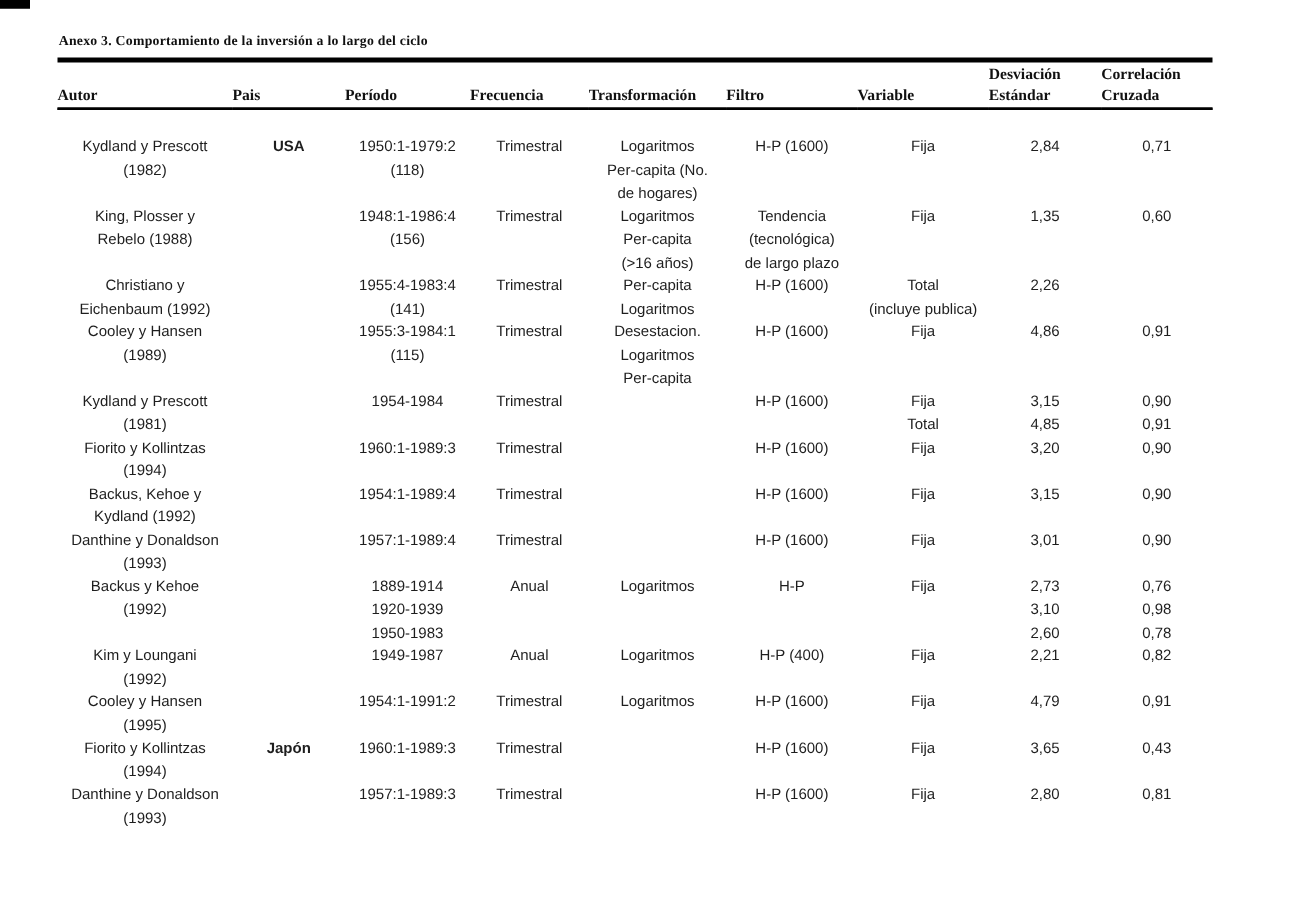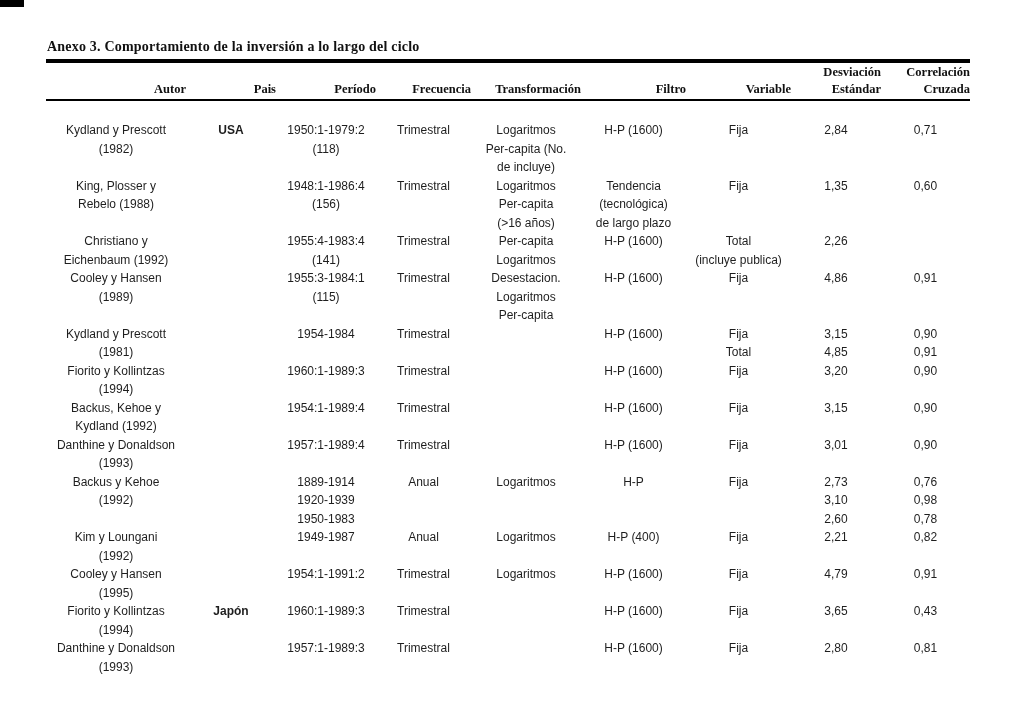--- a/index.html
+++ b/index.html
@@ -1,28 +1,28 @@
 <!DOCTYPE html>
 <html><head>
 <meta charset="utf-8">
 <style>
   html,body{margin:0;padding:0;background:#ffffff;}
   .page{position:relative;width:1036px;height:727px;background:#ffffff;overflow:hidden;
         font-family:"Liberation Sans",sans-serif;color:#1e1e1e;}
   .scan-artifact{position:absolute;left:0;top:0;width:24px;height:7px;background:#000;}
   .content{position:absolute;left:46px;top:0;width:924px;}
-  .title{font-family:"Liberation Serif",serif;font-weight:bold;font-size:14px;
-         line-height:19px;margin:37px 0 0 1px;letter-spacing:0.2px;color:#111;}
+  .title{font-family:"Liberation Serif",serif;font-weight:bold;font-size:11px;
+         line-height:19px;margin:24px 0 0 1px;letter-spacing:0.2px;color:#111;}
   .thick-rule{height:4px;background:#000;margin-top:3px;}
   table.study-table{border-collapse:collapse;table-layout:fixed;width:924px;}
   .col-autor{width:140px;} .col-pais{width:90px;} .col-periodo{width:100px;}
   .col-frecuencia{width:95px;} .col-transformacion{width:110px;} .col-filtro{width:105px;}
   .col-variable{width:105px;} .col-desviacion{width:90px;} .col-correlacion{width:89px;}
   thead th{font-family:"Liberation Serif",serif;font-weight:bold;font-size:12.5px;
-           line-height:17px;vertical-align:bottom;text-align:right;
+           line-height:17px;vertical-align:bottom;text-align:left;
            padding:1px 0 1px;border-bottom:2px solid #000;color:#111;}
   tbody td{font-size:12px;line-height:18.5px;text-align:center;vertical-align:top;
            padding:0;}
   tbody tr:first-child td{padding-top:20px;}
   td.cell-pais{font-weight:bold;}
   .line{white-space:nowrap;}
 </style>
 </head>
 <body>
 
@@ -88,21 +88,21 @@
             <td class="cell-periodo">
               <div class="line">1950:1-1979:2</div>
               <div class="line">(118)</div>
             </td>
             <td class="cell-frecuencia">
               <div class="line">Trimestral</div>
             </td>
             <td class="cell-transformacion">
               <div class="line">Logaritmos</div>
               <div class="line">Per-capita (No.</div>
-              <div class="line">de incluye)</div>
+              <div class="line">de hogares)</div>
             </td>
             <td class="cell-filtro">
               <div class="line">H-P (1600)</div>
             </td>
             <td class="cell-variable">
               <div class="line">Fija</div>
             </td>
             <td class="cell-desviacion">
               <div class="line">2,84</div>
             </td>

